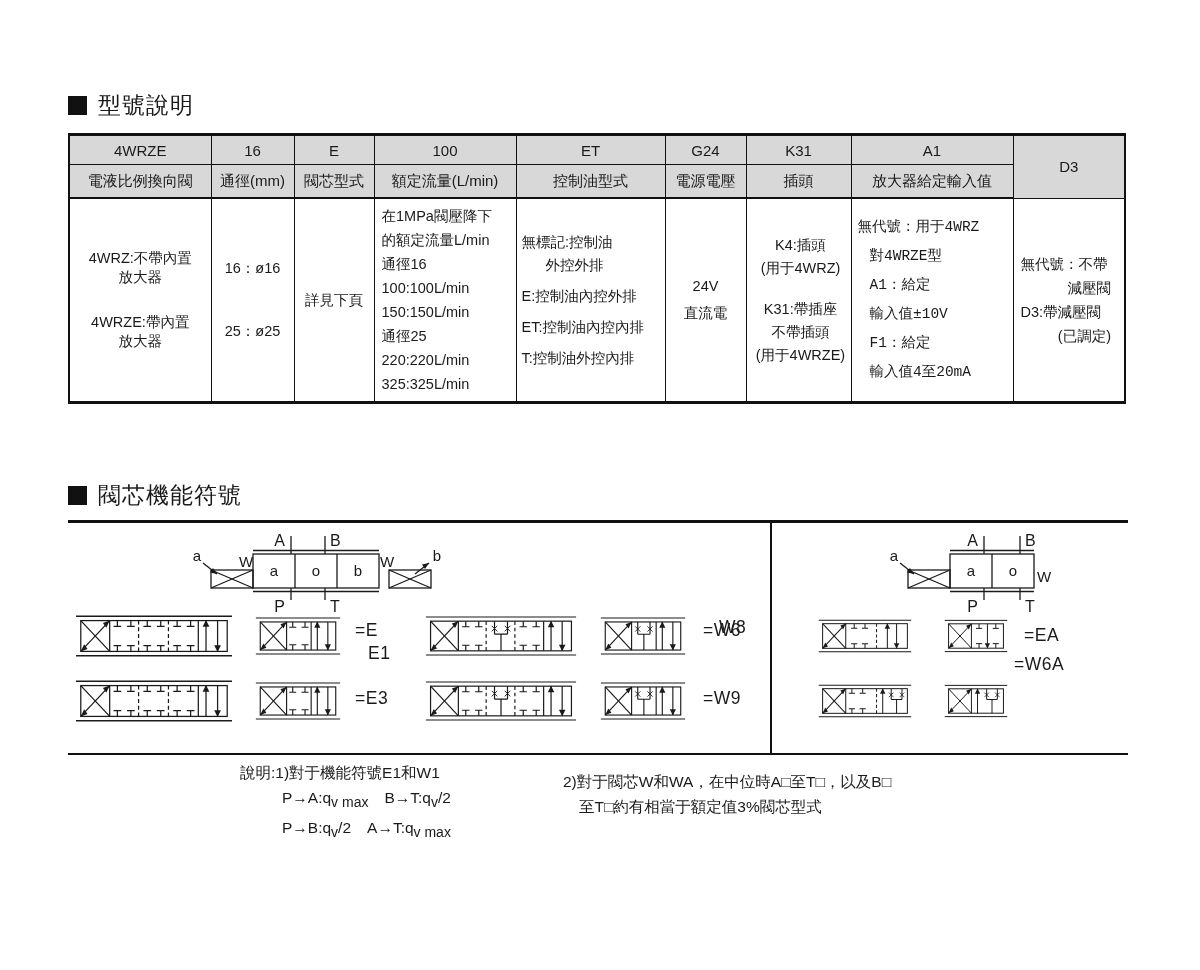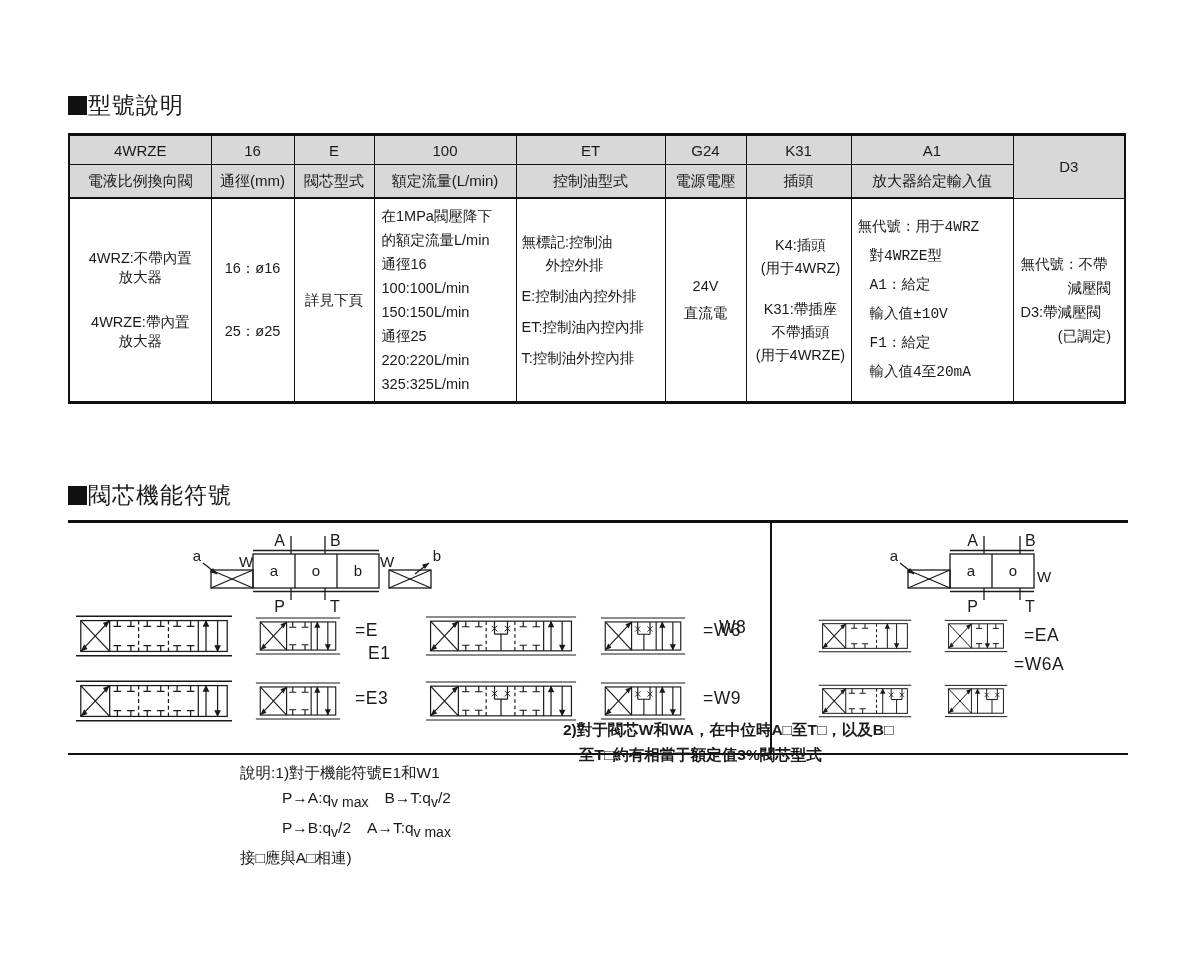--- a/index.html
+++ b/index.html
@@ -1,18 +1,18 @@
 <!DOCTYPE html>
 <html><head>
 <meta charset="utf-8">
 <style>
   html,body{margin:0;padding:0;background:#fff;}
   .page{position:relative;width:1200px;height:970px;background:#fff;overflow:hidden;
         font-family:"Liberation Sans","DejaVu Sans",sans-serif;color:#1a1a1a;}
-  .sec-title{position:absolute;display:flex;align-items:center;gap:1px;font-size:23px;letter-spacing:1px;}
+  .sec-title{position:absolute;display:flex;align-items:center;gap:11px;font-size:23px;letter-spacing:1px;}
   .sq{width:19px;height:19px;background:#111;flex:0 0 auto;}
 
   
   table.spec{position:absolute;left:68px;top:133px;border-collapse:collapse;table-layout:fixed;
              border:2px solid #111;border-top-width:3px;border-bottom-width:3px;}
   table.spec th{background:#d8d8d8;font-weight:normal;border:1px solid #111;font-size:15px;text-align:center;padding:0 2px;margin-top:44px;}
   tr.r-code th{height:28px;}
   tr.r-label th{height:32px;border-bottom:2px solid #111;}
   th.d3{border-bottom:2px solid #111;font-size:15px;}
   table.spec td{border:1px solid #111;vertical-align:middle;font-size:14.5px;height:198px;padding:2px 3px;}
@@ -400,21 +400,20 @@
   <div class="symlab" style="left:1014px;top:654px;">=W6A</div>
 
   <div class="note" style="left:240px;top:760px;width:330px;">
     <div>說明:1)對于機能符號E1和W1</div>
     <div class="ind">
       <span>P→A:q</span><sub>v max</sub><span class="fgap">B→T:q</span><sub>v</sub><span>/2</span>
     </div>
     <div class="ind">
       <span>P→B:q</span><sub>v</sub><span>/2</span><span class="fgap">A→T:q</span><sub>v max</sub>
     </div>
-    <div>接□應與A□相連)</div>
   </div>
 
-  <div class="note" style="left:563px;top:717px;width:470px;font-weight:bold;">
+  <div class="note" style="left:563px;top:769px;width:470px;">
     <div>2)對于閥芯W和WA，在中位時A□至T□，以及B□</div>
     <div class="ind2">至T□約有相當于額定值3%閥芯型式</div>
   </div>
 
 </div>
 
 </body></html>

